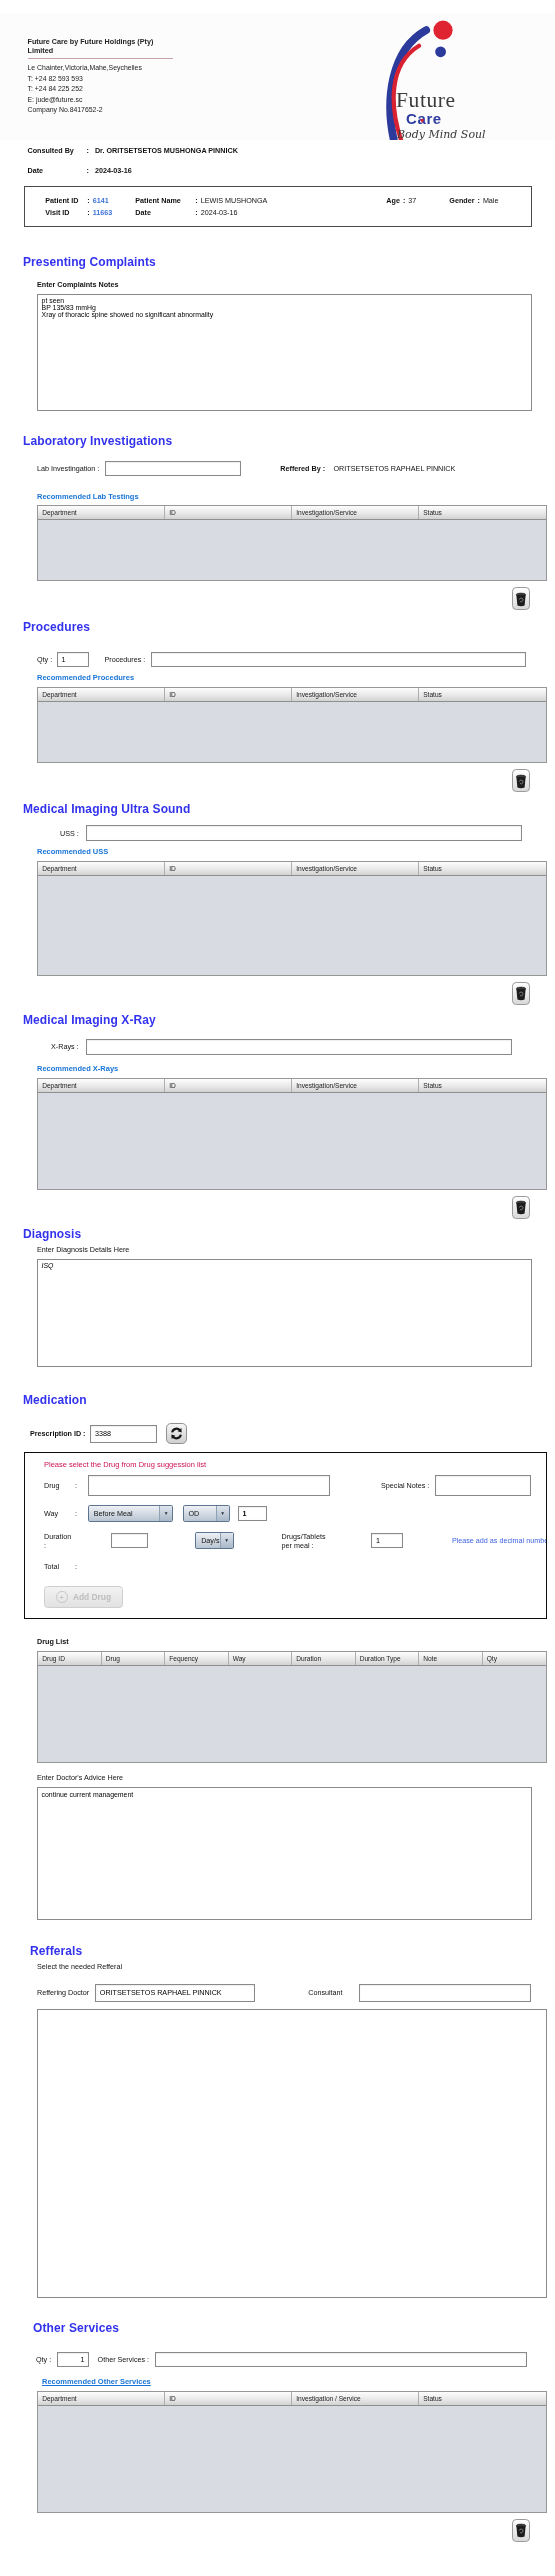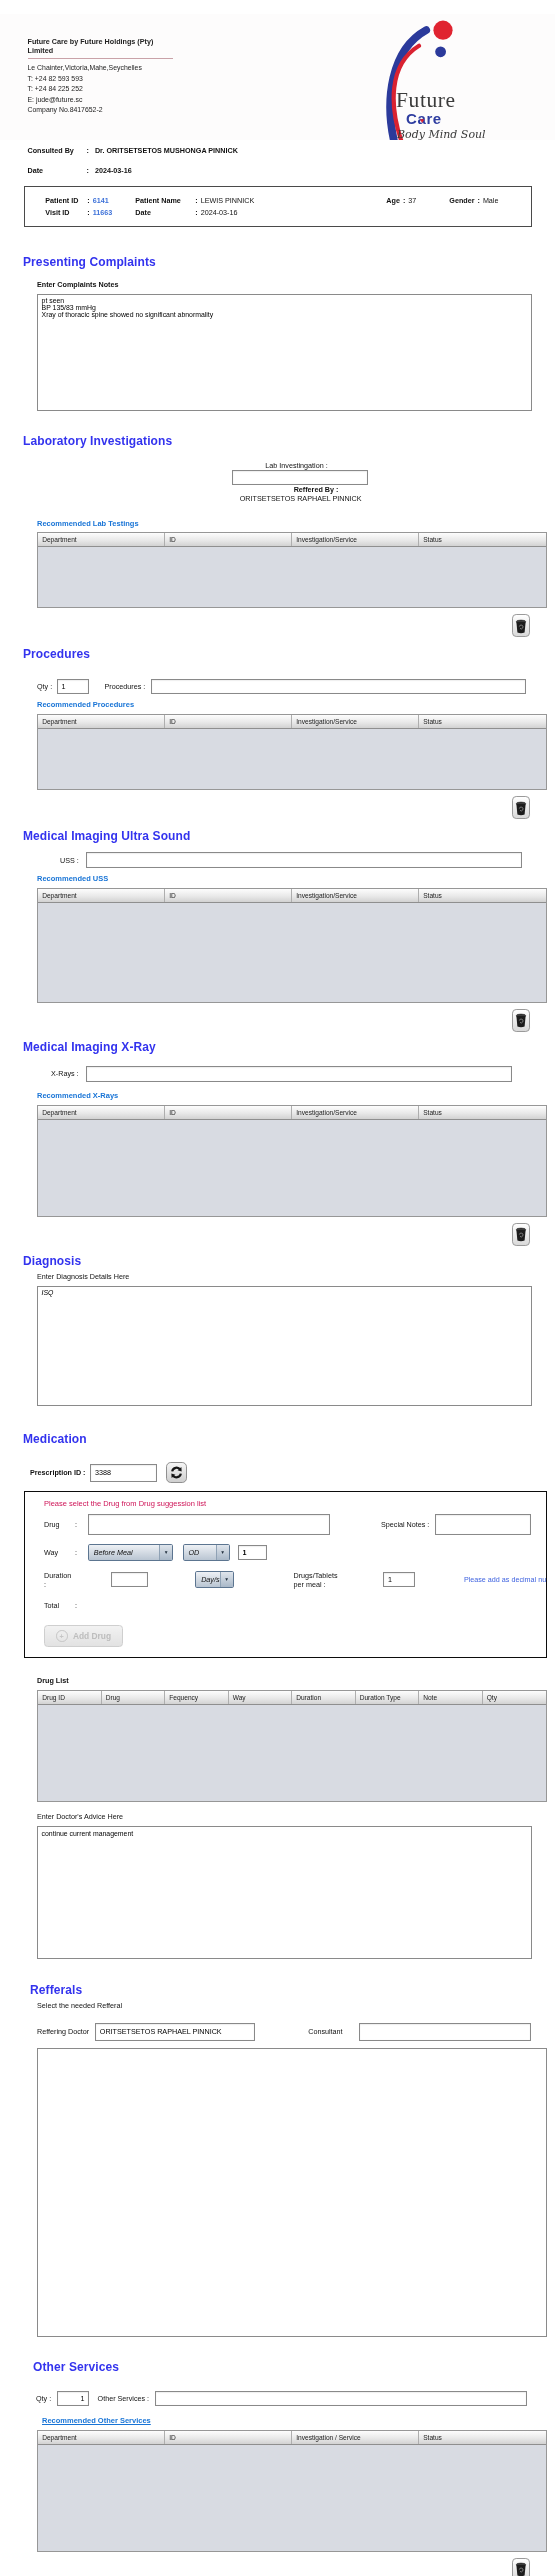--- a/index.html
+++ b/index.html
@@ -63,21 +63,21 @@
   .trash-btn.outline{background:#fff;border:0.6px solid #b5b5b5;border-radius:3.6px;width:20.3px;height:26px;}
 
   
   .rx-row{display:flex;align-items:center;margin:16.7px 0 0 30px;}
   .rx-refresh{width:21.5px;height:20.3px;margin-left:8.4px;border:0.6px solid #909090;border-radius:4.8px;background:linear-gradient(#f6f6f6,#cfcfcf);display:flex;align-items:center;justify-content:center;padding:0;cursor:pointer;}
   .med-panel{margin:8.4px 9px 0 24px;border:1.8px solid #0c0c0c;padding:6px 0 9.6px 0;}
   .warn{color:#ce1256;font-size:7.5px;margin:1.2px 0 6px 19px;}
   .mrow{display:flex;align-items:center;margin:6px 0 0 19px;}
   .mlabel{font-size:7.2px;width:31px;}
   .mcolon{width:13px;font-size:7.2px;}
-  .combo{display:flex;align-items:center;justify-content:space-between;border:0.6px solid #5c7590;border-radius:1.8px;background:linear-gradient(#eef1f5,#b9c5d2);height:16.7px;box-sizing:border-box;padding-left:4.8px;font-size:7.2px;font-style:italic;}
+  .combo{display:flex;align-items:center;justify-content:space-between;border:0.6px solid #5c7590;border-radius:1.8px;background:linear-gradient(#eef1f5,#b9c5d2);height:16.7px;box-sizing:border-box;padding-left:4.8px;font-size:7.2px;}
   .combo-arrow{width:12px;height:100%;display:flex;align-items:center;justify-content:center;font-size:4.8px;color:#22303f;border-left:0.6px solid #8fa2b5;background:linear-gradient(#dfe5ec,#a9b8c8);border-radius:0 1.2px 1.2px 0;}
   .w140{width:85px;} .w80{width:47px;} .w76{width:45px;}
   .note-blue{color:#3f63e0;font-size:7.2px;white-space:nowrap;overflow:hidden;max-width:179px;}
   .add-btn{display:flex;align-items:center;gap:5.4px;margin:15.5px 0 0 19px;width:77px;height:20.3px;border:0.6px solid #cfcfcf;border-radius:3.6px;background:linear-gradient(#f2f2f2,#e2e2e2);color:#bdbdbd;font-weight:bold;font-size:8.4px;justify-content:center;cursor:default;}
   .plus-circ{width:9.6px;height:9.6px;border:1.2px solid #c6c6c6;border-radius:50%;display:flex;align-items:center;justify-content:center;font-size:7.2px;line-height:1;color:#c6c6c6;}
 
   
   .ref-box{margin:7.2px 9px 0 37px;height:287px;border:0.6px solid #8a8a8a;background:#fff;}
 
   .advice-head{display:flex;justify-content:space-between;align-items:flex-start;margin-right:18px;}
@@ -125,21 +125,21 @@
   <div class="patient-box">
     <div class="prow">
       <span class="pcell pc1">
           <span class="plabel pw70">Patient ID</span>
           <span class="pcolon">:</span>
           <span class="pval blue">6141</span>
         </span>
       <span class="pcell pc2">
           <span class="plabel pw95">Patient Name</span>
           <span class="pcolon">:</span>
-          <span class="pval">LEWIS PINNICK</span>
+          <span class="pval">LEWIS MUSHONGA</span>
         </span>
       <span class="pcell pc3">
           <span class="plabel">Age</span>
           <span class="pcolon">:</span>
           <span class="pval">37</span>
         </span>
       <span class="pcell">
           <span class="plabel">Gender</span>
           <span class="pcolon">:</span>
           <span class="pval">Male</span>
@@ -162,21 +162,21 @@
   <div style="margin-top:27.5px;">
     <div class="sec-title">Presenting Complaints</div>
     <div class="sub-label" style="margin-top:10.8px;">Enter Complaints Notes</div>
     <textarea class="big" style="height: 117px;">pt seen
 BP 135/83 mmHg
 Xray of thoracic spine showed no significant abnormality</textarea>
   </div>
 
   <div style="margin-top:23px;">
     <div class="sec-title">Laboratory  Investigations</div>
-    <div class="frow" style="margin:13px 0 0 37px;flex-direction:column;">
+    <div class="frow" style="margin:13px 0 0 37px;">
       <span class="lbl">Lab Investingation :</span>
       <input class="txt" style="width: 136px; margin-left: 6px;" value="">
       <span class="lbl b" style="margin-left:39px;">Reffered By :</span>
       <span class="lbl" style="margin-left:8.4px;">ORITSETSETOS RAPHAEL PINNICK</span>
     </div>
     <div class="rec-link" style="margin-top:15.5px;">Recommended Lab Testings</div>
     <div class="rec-table">
       <div class="thead">
         <div class="th c25">Department</div>
         <div class="th c25">ID</div>
@@ -275,21 +275,21 @@
             <path d="M2.5,6.5 L19.5,6.5 L17.6,26 Q11,28.6 4.4,26 Z" fill="#1c1c1c"></path>
             <path d="M8,15 a3.4,3.4 0 1 1 1.2,3.4" stroke="#9a9a9a" stroke-width="1.4" fill="none"></path>
           </svg>
       </button>
     </div>
   </div>
 
   <div style="margin-top:8.4px;">
     <div class="sec-title">Diagnosis</div>
     <div class="sub-label reg" style="margin-top:3.6px;">Enter Diagnosis Details Here</div>
-    <textarea class="big" style="height: 120px; font-style: italic;">ISQ</textarea>
+    <textarea class="big" style="height: 108px; font-style: italic;">ISQ</textarea>
   </div>
 
   <div style="margin-top:26px;">
     <div class="sec-title">Medication</div>
     <div class="rx-row">
       <span class="lbl b">Prescription ID :</span>
       <input class="txt" style="width: 67px; height: 18px; margin-left: 4.8px;" value="3388">
       <button class="rx-refresh">
         <svg width="13" height="13" viewBox="0 0 24 24">
           <path d="M4,10 A8.2,8.2 0 0 1 19,7" stroke="#161616" stroke-width="4" fill="none"></path>
@@ -325,21 +325,21 @@
         <input class="txt" style="width: 29px; margin-left: 8.4px; font-weight: bold;" value="1">
       </div>
 
       <div class="mrow" style="margin-top:9.6px;gap:40px;">
         <span class="lbl" style="width:44px;">Duration :</span>
         <input class="txt" style="width: 37px;" value="">
         <div class="combo w76" style="margin-left:7.2px;">
           <span>Day/s</span>
           <span class="combo-arrow">▼</span>
         </div>
-        <span class="lbl" style="margin-left:20px;">Drugs/Tablets per meal :</span>
+        <span class="lbl" style="margin-left:8px;">Drugs/Tablets per meal :</span>
         <input class="txt" style="width: 32px; margin-left: 6px;" value="1">
         <span class="note-blue" style="margin-left:8.4px;">Please add as decimal numbers when adding fractions of tablets (eg</span>
       </div>
 
       <div class="mrow" style="margin-top:12px;">
         <span class="mlabel">Total</span>
         <span class="mcolon">:</span>
         <span></span>
       </div>
 

